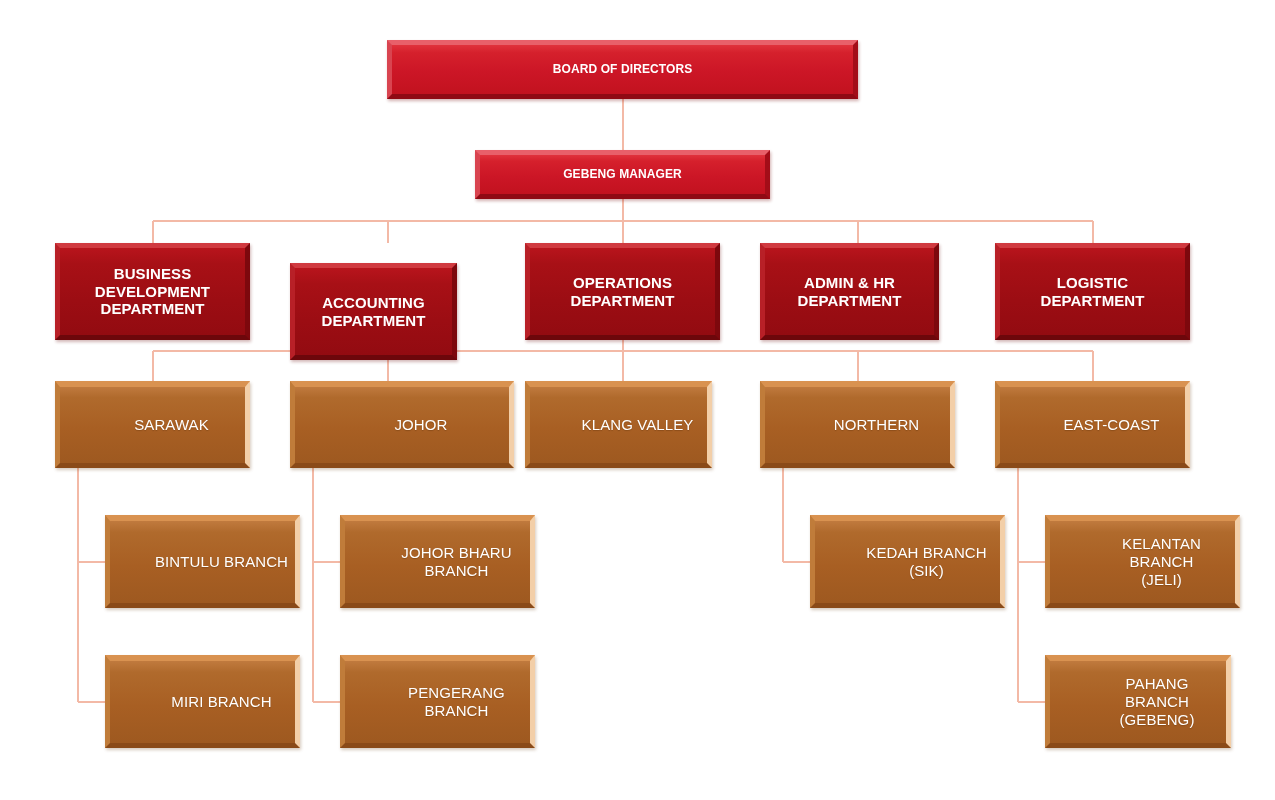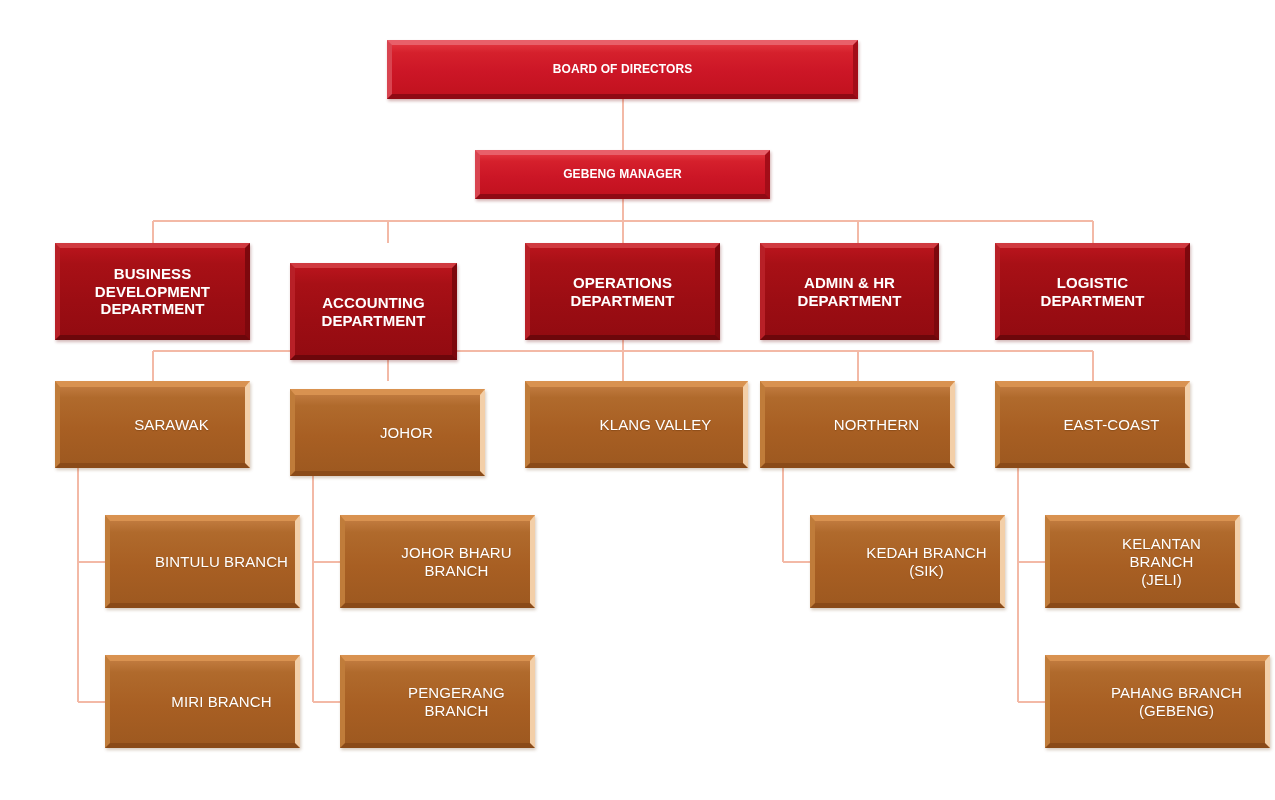--- a/index.html
+++ b/index.html
@@ -157,24 +157,24 @@
 DEPARTMENT</span>
   </div>
   <div class="node red-dark" style="left:995px; top:243px; width:195px; height:97px;">
     <span class="label">LOGISTIC
 DEPARTMENT</span>
   </div>
 
   <div class="node copper" style="left:55px; top:381px; width:195px; height:87px;">
     <span class="label">SARAWAK</span>
   </div>
-  <div class="node copper" style="left:290px; top:381px; width:195px; height:87px;margin-top:8px;">
+  <div class="node copper" style="left:290px; top:381px; width:224px; height:87px;">
     <span class="label">JOHOR</span>
   </div>
-  <div class="node copper" style="left:525px; top:381px; width:223px; height:87px;">
+  <div class="node copper" style="left:525px; top:381px; width:187px; height:87px;">
     <span class="label">KLANG VALLEY</span>
   </div>
   <div class="node copper" style="left:760px; top:381px; width:195px; height:87px;">
     <span class="label">NORTHERN</span>
   </div>
   <div class="node copper" style="left:105px; top:515px; width:195px; height:93px;">
     <span class="label">BINTULU BRANCH</span>
   </div>
 
   <div class="node copper" style="left:995px; top:381px; width:195px; height:87px;">
@@ -193,18 +193,18 @@
   </div>
 
   <div class="node copper" style="left:1045px; top:515px; width:195px; height:93px;">
     <span class="label">KELANTAN BRANCH
 (JELI)</span>
   </div>
   <div class="node copper" style="left:340px; top:655px; width:195px; height:93px;text-align:center;">
     <span class="label">PENGERANG
 BRANCH</span>
   </div>
-  <div class="node copper" style="left:1045px; top:655px; width:225px; height:93px;">
+  <div class="node copper" style="left:1045px; top:655px; width:186px; height:93px;">
     <span class="label">PAHANG BRANCH
 (GEBENG)</span>
   </div>
 
 </div>
 
 </body></html>

